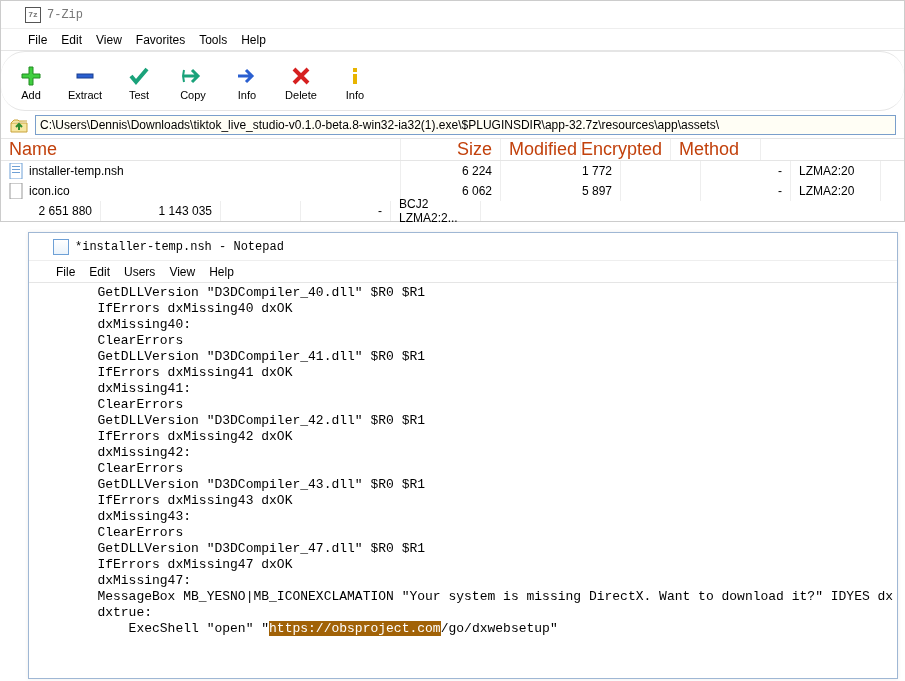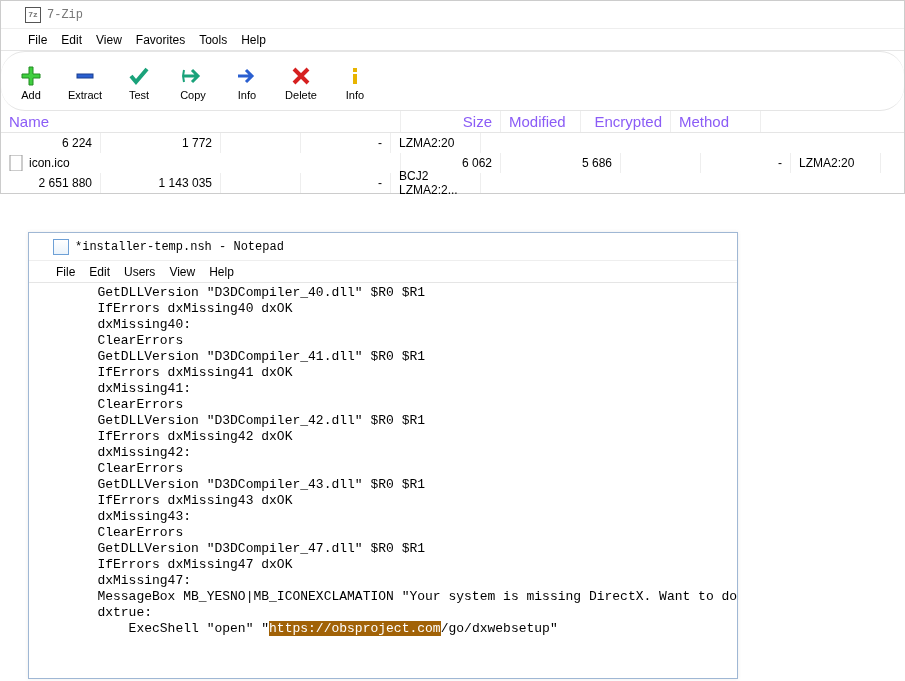--- a/index.html
+++ b/index.html
@@ -82,22 +82,22 @@
   padding: 0 4px;
   font-size: 12px;
   font-family: inherit;
 }
 .listview { width: 100%; }
 .lv-header {
   display: flex;
   height: 22px;
   border-bottom: 1px solid #e5e5e5;
   background: #fff;
-  font-size: 15px;
-  color: #8b5cf6;
+  font-size: 18px;
+  color: #c2410c;
 }
 .lv-header > div, .lv-row > div {
   padding: 2px 8px;
   display: flex;
   align-items: center;
   border-right: 1px solid #eee;
 }
 .lv-header > div { font-weight: 400; }
 .col-name { width: 400px; }
 .col-size { width: 100px; justify-content: flex-end; }
@@ -107,21 +107,21 @@
 .col-method { width: 90px; }
 .lv-row { display: flex; height: 20px; font-size: 12px; }
 .lv-row .col-name { gap: 6px; }
 .file-icon { width: 14px; height: 16px; display:inline-block; }
 
 
 .notepad {
   position: absolute;
   left: 28px;
   top: 232px;
-  width: 710px;
+  width: 870px;
   height: 447px;
   border: 1px solid #9fb7d4;
   background: #fff;
   box-shadow: 0 0 4px rgba(0,0,0,0.08);
 }
 .notepad .titlebar { color: #000; background: #fff; border-bottom: 1px solid #eee; }
 .np-icon {
   width: 16px; height: 16px;
   background: linear-gradient(#fff,#eaf3fb);
   border: 1px solid #6ea0d6;
@@ -210,46 +210,65 @@
       <div class="tool-icon">
         <svg width="22" height="22" viewBox="0 0 22 22">
             <rect x="9" y="3" width="4" height="4" fill="#e8b400"></rect>
             <rect x="9" y="9" width="4" height="10" fill="#e8b400"></rect>
           </svg>
       </div>
       <span class="tool-label">Info</span>
     </div>
   </div>
 
+  <div class="pathbar">
+    <div class="up-icon">
+      <svg width="18" height="18" viewBox="0 0 18 18">
+          <path d="M1 7h16v9H1z" fill="#f6e6a1" stroke="#c9a33a"></path>
+          <path d="M1 7l3-3h4l1 1h8" fill="#f6e6a1" stroke="#c9a33a"></path>
+          <path d="M9 14V8M6 11l3-3 3 3" fill="none" stroke="#2e8b2e" stroke-width="2"></path>
+        </svg>
+    </div>
+    <input class="path-input" value="C:\Users\Dennis\Downloads\tiktok_live_studio-v0.1.0-beta.8-win32-ia32(1).exe\$PLUGINSDIR\app-32.7z\resources\app\assets\" style="">
+  </div>
 
   <div class="listview">
     <div class="lv-header">
       <div class="col-name">Name</div>
       <div class="col-size">Size</div>
       <div class="col-modified">Modified</div>
       <div class="col-enc">Encrypted</div>
       <div class="col-method">Method</div>
     </div>
     <div id="lv-body">
         <div class="lv-row">
+          <div class="col-name">
+            <span class="file-icon"><svg width="14" height="16">
+                <rect x="1" y="0" width="12" height="16" fill="#fff" stroke="#6ea0d6"></rect>
+                <rect x="3" y="3" width="8" height="1" fill="#6ea0d6"></rect>
+                <rect x="3" y="6" width="8" height="1" fill="#6ea0d6"></rect>
+                <rect x="3" y="9" width="8" height="1" fill="#6ea0d6"></rect>
+              </svg></span>
+            <span>installer-temp.nsh</span>
+          </div>
           <div class="col-size">6 224</div>
           <div class="col-packed">1 772</div>
           <div class="col-modified"></div>
           <div class="col-enc">-</div>
           <div class="col-method">LZMA2:20</div>
         </div>
         <div class="lv-row">
           <div class="col-name">
             <span class="file-icon"><svg width="14" height="16">
                 <rect x="1" y="0" width="12" height="16" fill="#fff" stroke="#999"></rect>
               </svg></span>
             <span>icon.ico</span>
           </div>
           <div class="col-size">6 062</div>
-          <div class="col-packed">5 686</div>
+          <div class="col-packed">5 897</div>
           <div class="col-modified"></div>
           <div class="col-enc">-</div>
           <div class="col-method">LZMA2:20</div>
         </div>
         <div class="lv-row">
           <div class="col-size">2 651 880</div>
           <div class="col-packed">1 143 035</div>
           <div class="col-modified"></div>
           <div class="col-enc">-</div>
           <div class="col-method">BCJ2 LZMA2:2...</div>

